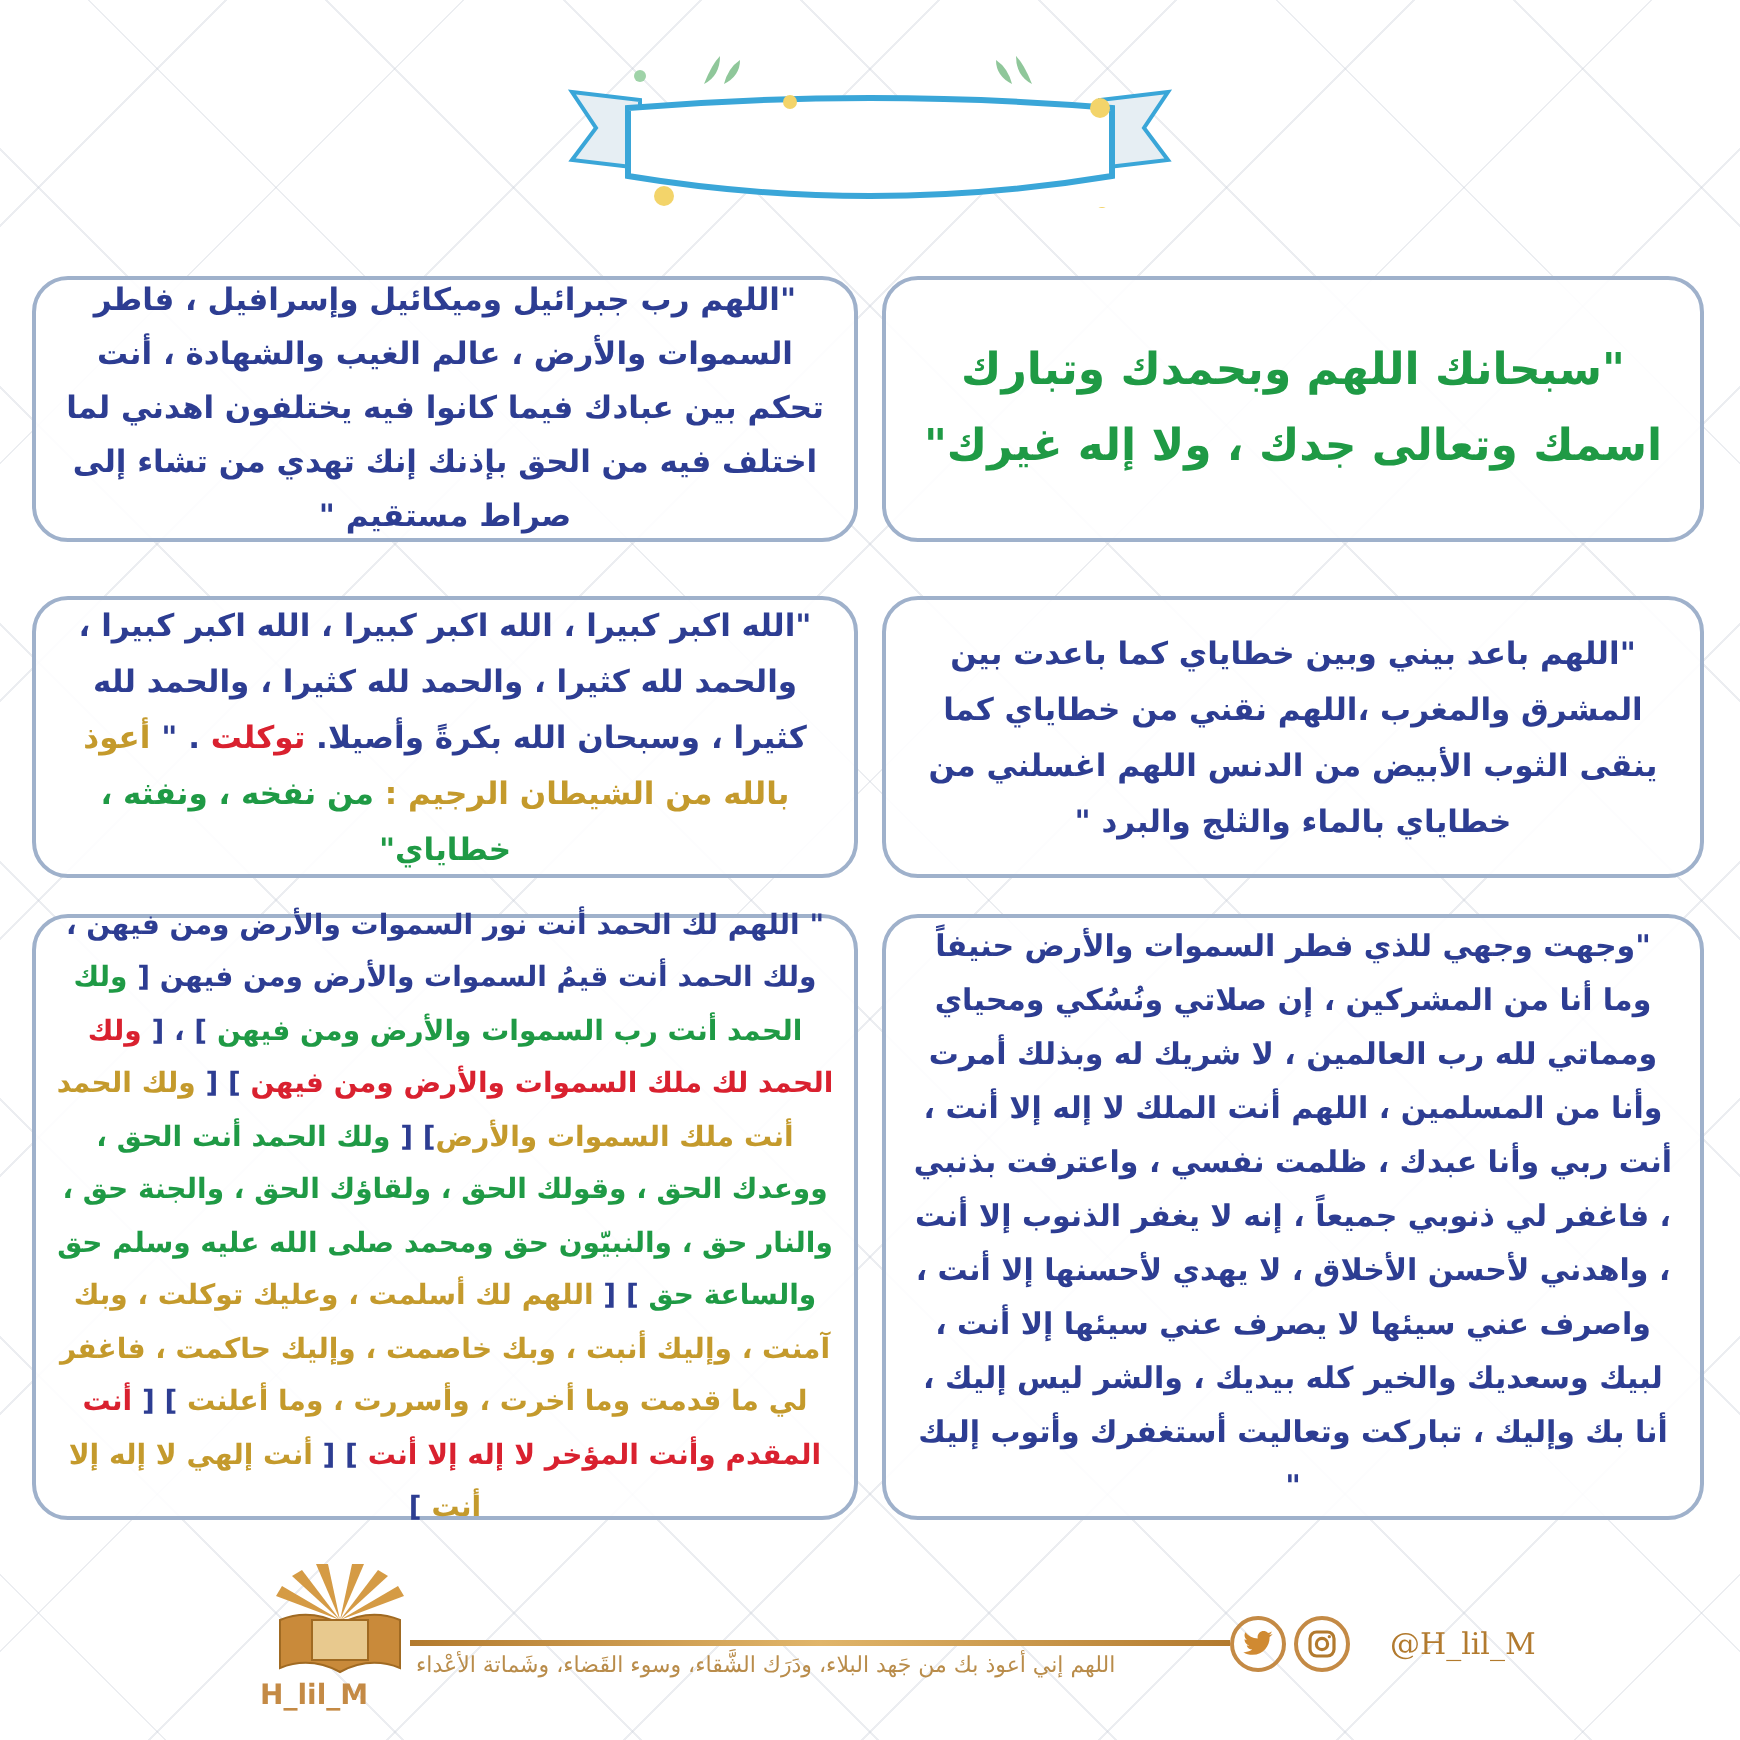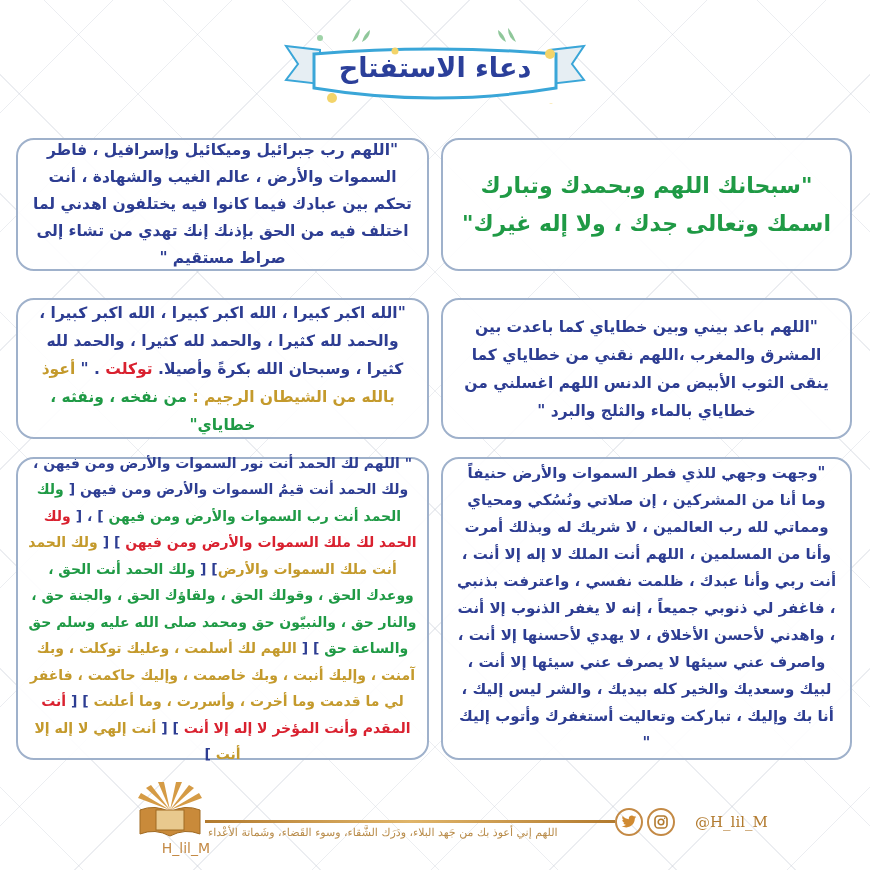--- a/index.html
+++ b/index.html
@@ -36,21 +36,21 @@
   .navy { color:#2d3d92; }
   .green { color:#1f9a45; }
   .red { color:#d9212f; }
   .gold { color:#c49a2c; }
   .footer-line { position:absolute; left:205px; top:820px; width:410px; height:3px; background:linear-gradient(90deg,#b27a2e,#e0b56a,#b27a2e); }
   .footer-dua { position:absolute; left:208px; top:826px; width:400px; direction:rtl; text-align:left; font-size:11px; color:#b98c4a; font-family:"DejaVu Serif", serif; }
   .social { position:absolute; left:615px; top:808px; display:flex; align-items:center; gap:4px; }
   .social-icon { width:28px; height:28px; border:2px solid #c48a45; border-radius:50%; box-sizing:border-box; display:flex; align-items:center; justify-content:center; }
   .handle { font-family:"DejaVu Serif", serif; font-size:15px; color:#b27a2e; margin-left:16px; }
   .logo { position:absolute; left:130px; top:780px; width:80px; height:80px; }
-  .logo-label { position:absolute; left:0; width:80px; top:60px; text-align:right; font-size:14px; color:#c48a45; font-weight:normal; }
+  .logo-label { position:absolute; left:0; width:80px; top:60px; text-align:left; font-size:14px; color:#c48a45; font-weight:bold; }
 </style>
 </head>
 <body>
 
 <div class="banner">
   <svg width="310" height="86" viewBox="0 0 310 86">
 
     <path d="M6 28 L40 32 L40 66 L6 62 L18 46 Z" fill="#e6eef3" stroke="#3aa6d8" stroke-width="2"></path>
     <path d="M304 28 L270 32 L270 66 L304 62 L292 46 Z" fill="#e6eef3" stroke="#3aa6d8" stroke-width="2"></path>
 
@@ -61,21 +61,20 @@
     <path d="M236 24 q-4 -10 -8 -14 q0 10 8 14z" fill="#8fc79a"></path>
     <path d="M226 24 q-2 -8 -8 -12 q0 8 8 12z" fill="#8fc79a"></path>
 
     <circle cx="52" cy="80" r="5" fill="#f3d46a"></circle>
     <circle cx="115" cy="33" r="3.5" fill="#f3d46a"></circle>
     <circle cx="270" cy="36" r="5" fill="#f3d46a"></circle>
     <circle cx="271" cy="89" r="3.5" fill="#f3d46a"></circle>
     <circle cx="40" cy="20" r="3" fill="#9fd3a8"></circle>
     <circle cx="323" cy="80" r="4" fill="#9fd3a8"></circle>
   </svg>
-  <div class="banner-title">دعاء الاستفتاح</div>
 </div>
 
 <div class="card c1">
   <p><span class="green">"سبحانك اللهم وبحمدك  وتبارك اسمك وتعالى جدك ، ولا  إله غيرك"</span></p>
 </div>
 
 <div class="card c2">
   <p><span class="navy">"اللهم رب جبرائيل وميكائيل وإسرافيل  ، فاطر السموات والأرض ، عالم الغيب والشهادة ، أنت تحكم بين عبادك فيما كانوا فيه يختلفون اهدني لما اختلف فيه من الحق بإذنك إنك تهدي من تشاء إلى صراط مستقيم "</span></p>
 </div>
 

